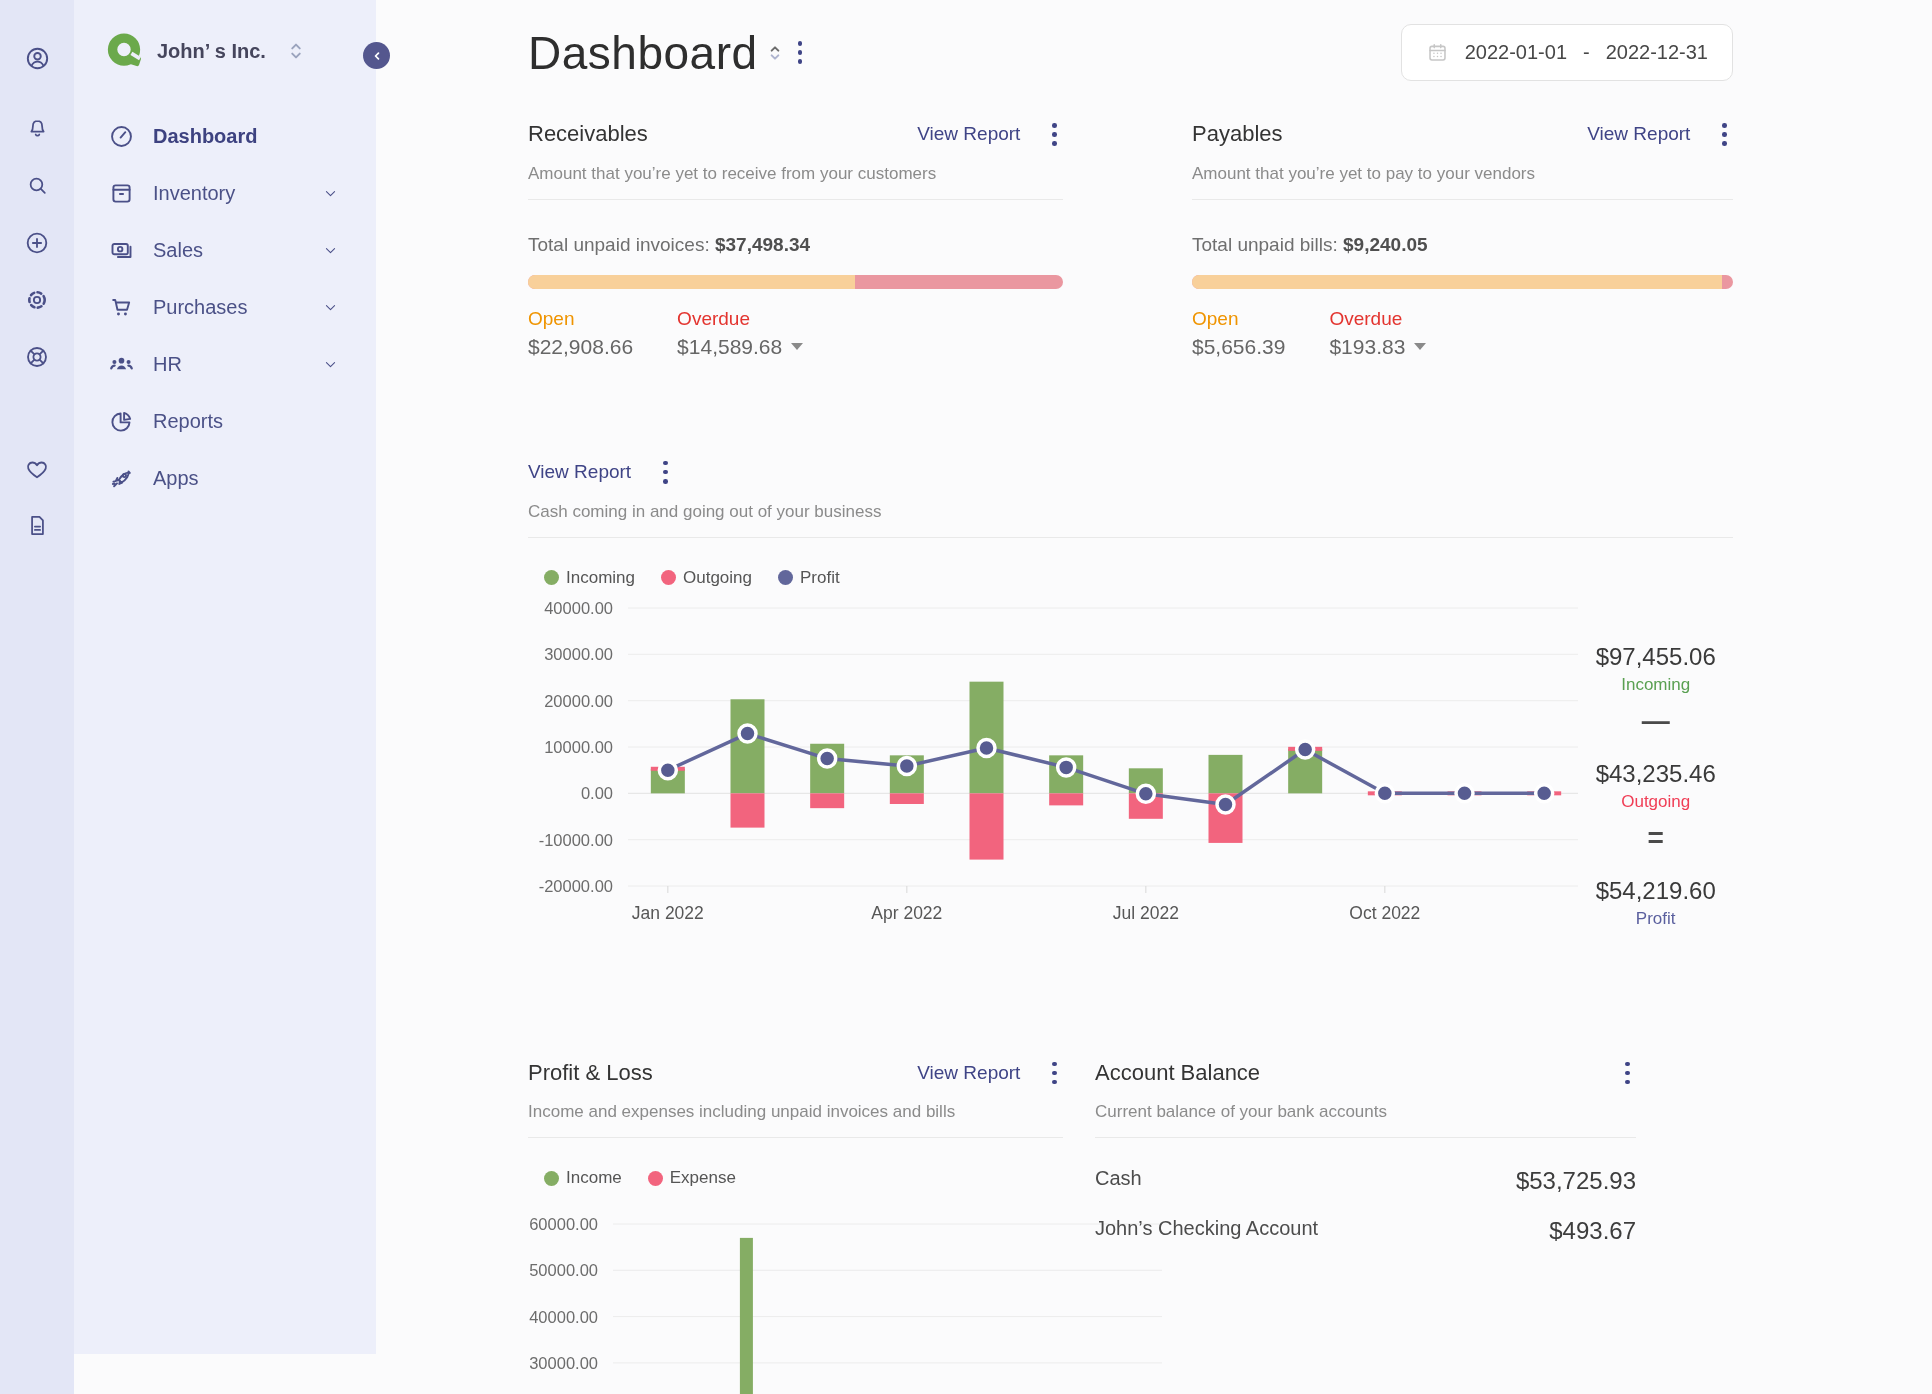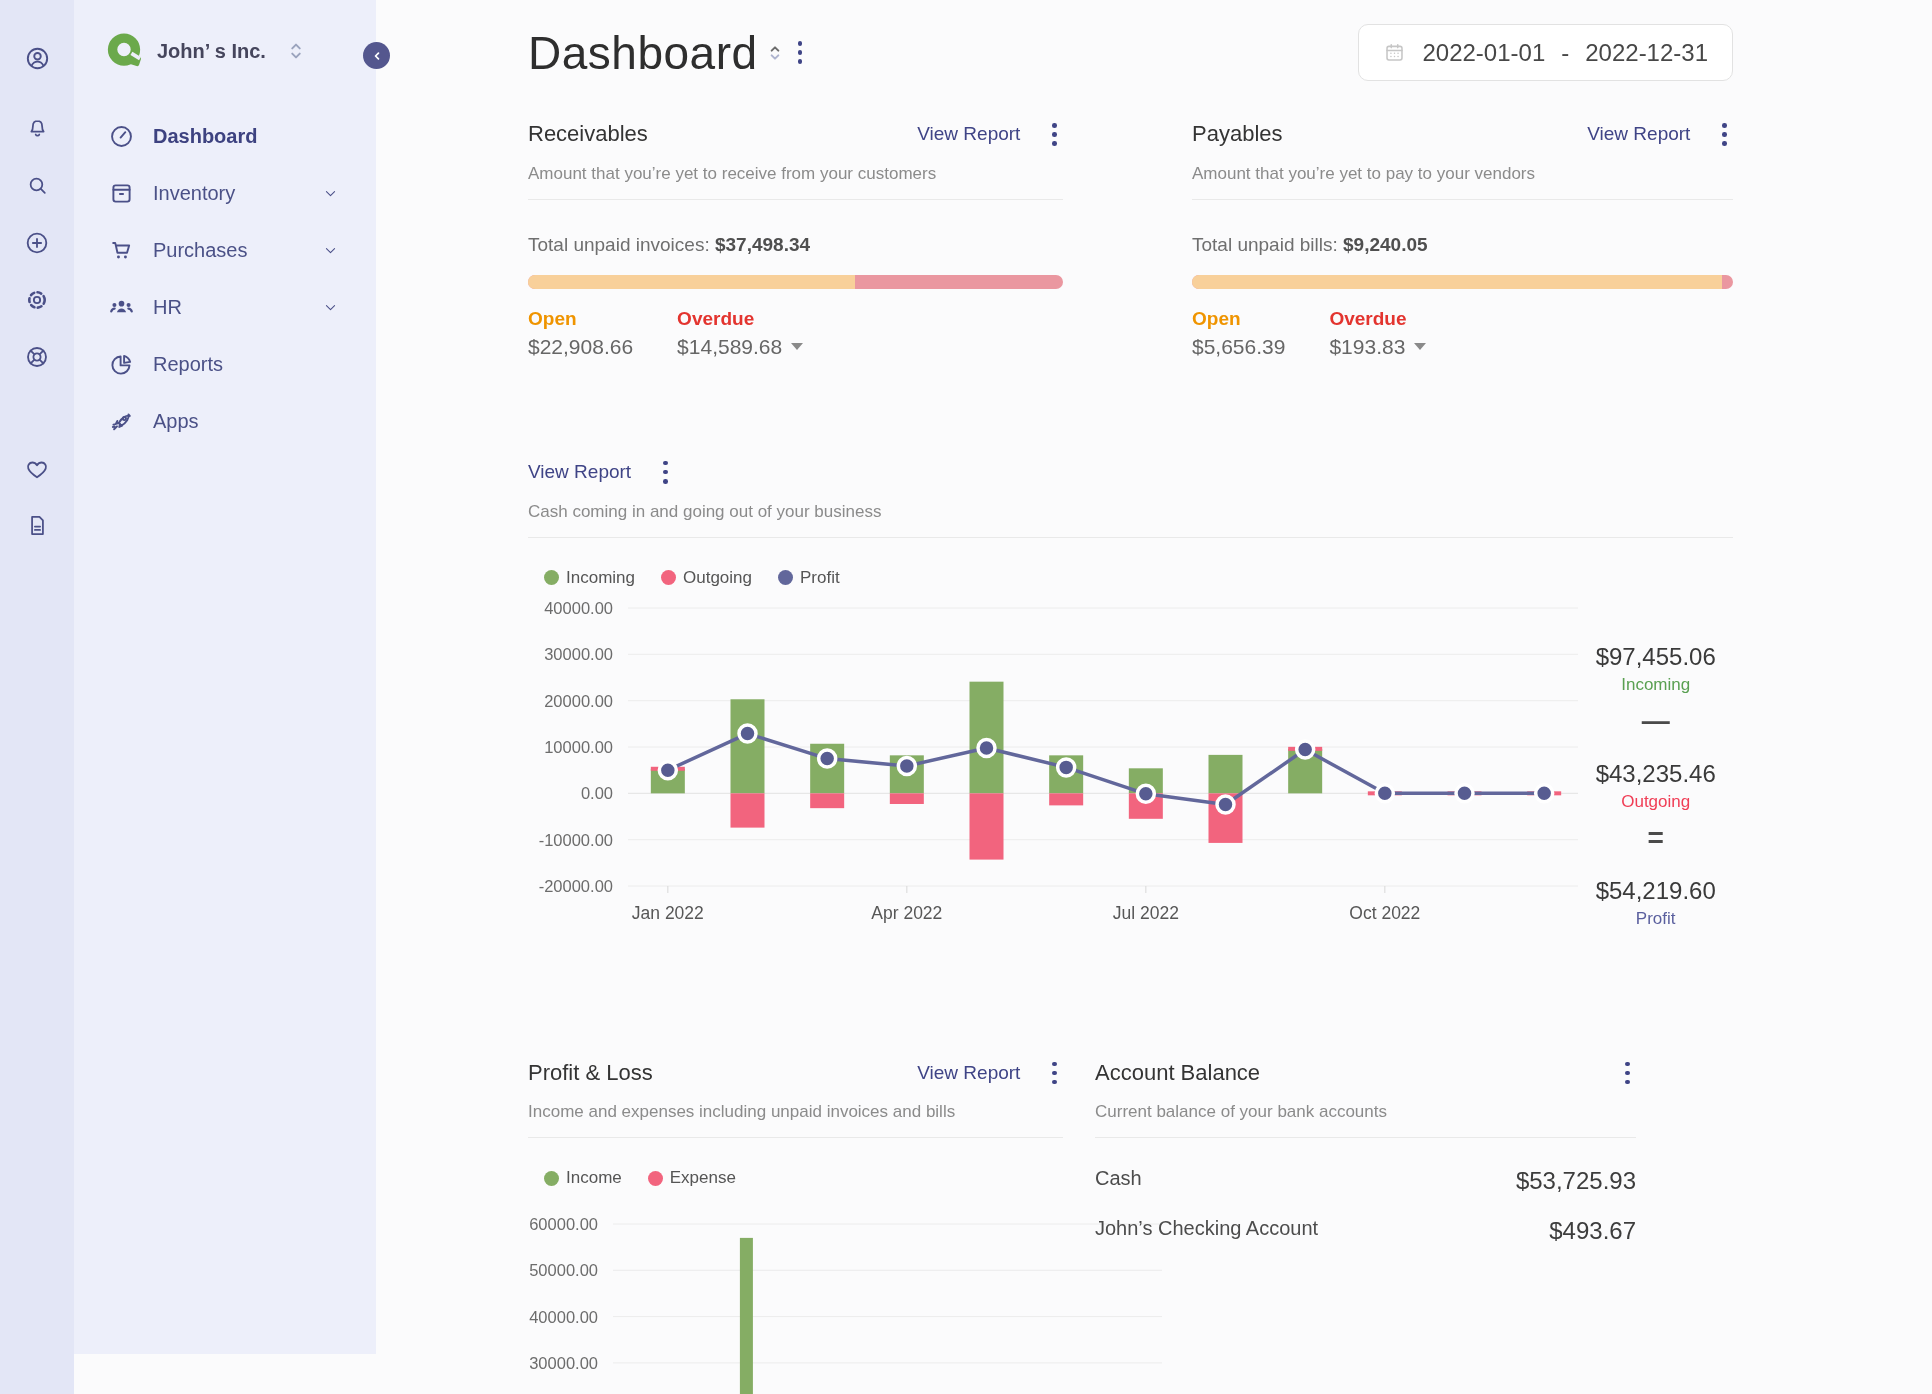--- a/index.html
+++ b/index.html
@@ -30,36 +30,36 @@
   .main { position:absolute; left:376px; top:0; width:1556px; height:1394px; background:#fbfbfc; }
   .content { position:relative; margin-left:152px; width:1205px; }
 
   .header { display:flex; justify-content:space-between; align-items:center; padding-top:24px; }
   .title-wrap { display:flex; align-items:center; gap:9px; }
   .page-title { font-size:46px; font-weight:400; color:#2e2e2e; letter-spacing:.5px; }
   .kebab { display:flex; flex-direction:column; gap:4.5px; padding:6px; cursor:pointer; }
   .kebab i { width:4.6px; height:4.6px; border-radius:50%; background:#3f4486; }
   .datebox { display:flex; align-items:center; gap:16px; height:57px; padding:0 24px;
     border:1px solid #e2e2e2; border-radius:10px; background:#fff; cursor:pointer; }
-  .datebox span { font-size:24px; color:#474747; }
+  .datebox span { font-size:20px; color:#474747; }
 
   .grid2 { display:grid; grid-template-columns:535px 541px; column-gap:129px; }
   .row1 { margin-top:36px; }
   .card-head { display:flex; align-items:center; }
   .card-title { font-size:22px; font-weight:500; color:#343434; flex:1; }
   .view-report { font-size:19px; font-weight:500; color:#3f4486; cursor:pointer; margin-right:26px; }
   .card-sub { margin-top:12px; font-size:17px; color:#8b8b8b; }
   .divider { margin-top:15px; border-top:1px solid #e9e9e9; }
 
   .total-line { margin-top:34px; font-size:19px; color:#6f6f6f; }
   .total-line b { color:#4f4f4f; font-weight:700; }
   .pbar { margin-top:19px; height:14px; border-radius:7px; overflow:hidden; display:flex; background:#ea97a0; }
   .pbar .open-seg { height:100%; background:#f8d09a; }
   .ood { display:flex; margin-top:19px; gap:44px; }
-  .ood .lab { font-size:19px; font-weight:700; }
+  .ood .lab { font-size:19px; font-weight:400; }
   .ood .lab.open { color:#ef9400; }
   .ood .lab.over { color:#e3342f; }
   .ood .val { margin-top:5px; font-size:21px; color:#666; display:flex; align-items:center; }
   .caret { display:inline-block; margin-left:9px; width:0; height:0;
     border-left:6px solid transparent; border-right:6px solid transparent; border-top:7px solid #8a8a8a; }
 
   .section-cf { margin-top:96px; }
   .legend { display:flex; align-items:center; gap:26px; margin-top:30px; margin-left:16px; }
   .legend .li { display:flex; align-items:center; gap:7px; cursor:pointer; }
   .legend .dot { width:15px; height:15px; border-radius:50%; }
@@ -171,20 +171,35 @@
       <span class="nav-label">Dashboard</span>
     </div>
     <div class="nav-item">
       <span class="icn">
           <svg width="27" height="27" viewBox="0 0 24 24">
             <rect x="4.8" y="4.8" width="14.4" height="14.4" rx="2"></rect>
             <path d="M4.8 8.7h14.4M10.6 12.5h2.8"></path>
           </svg>
         </span>
       <span class="nav-label">Inventory</span>
+      <span class="icn">
+          <svg width="15" height="15" viewBox="0 0 24 24" stroke-width="2.3">
+            <path d="M5.5 9l6.5 6.5L18.5 9"></path>
+          </svg>
+        </span>
+    </div>
+    <div class="nav-item">
+      <span class="icn">
+          <svg width="27" height="27" viewBox="0 0 24 24">
+            <rect x="4" y="6.2" width="13.6" height="9.2" rx="1.6"></rect>
+            <circle cx="10.8" cy="10.8" r="2"></circle>
+            <path d="M20 8.6v9.2H8.8"></path>
+          </svg>
+        </span>
+      <span class="nav-label">Sales</span>
       <span class="icn">
           <svg width="15" height="15" viewBox="0 0 24 24" stroke-width="2.3">
             <path d="M5.5 9l6.5 6.5L18.5 9"></path>
           </svg>
         </span>
     </div>
     <div class="nav-item">
       <span class="icn">
           <svg width="27" height="27" viewBox="0 0 24 24">
             <path d="M4.6 5.4h1.8l.6 2.1m0 0L8.4 14h8.5l1.9-6.5z"></path>

